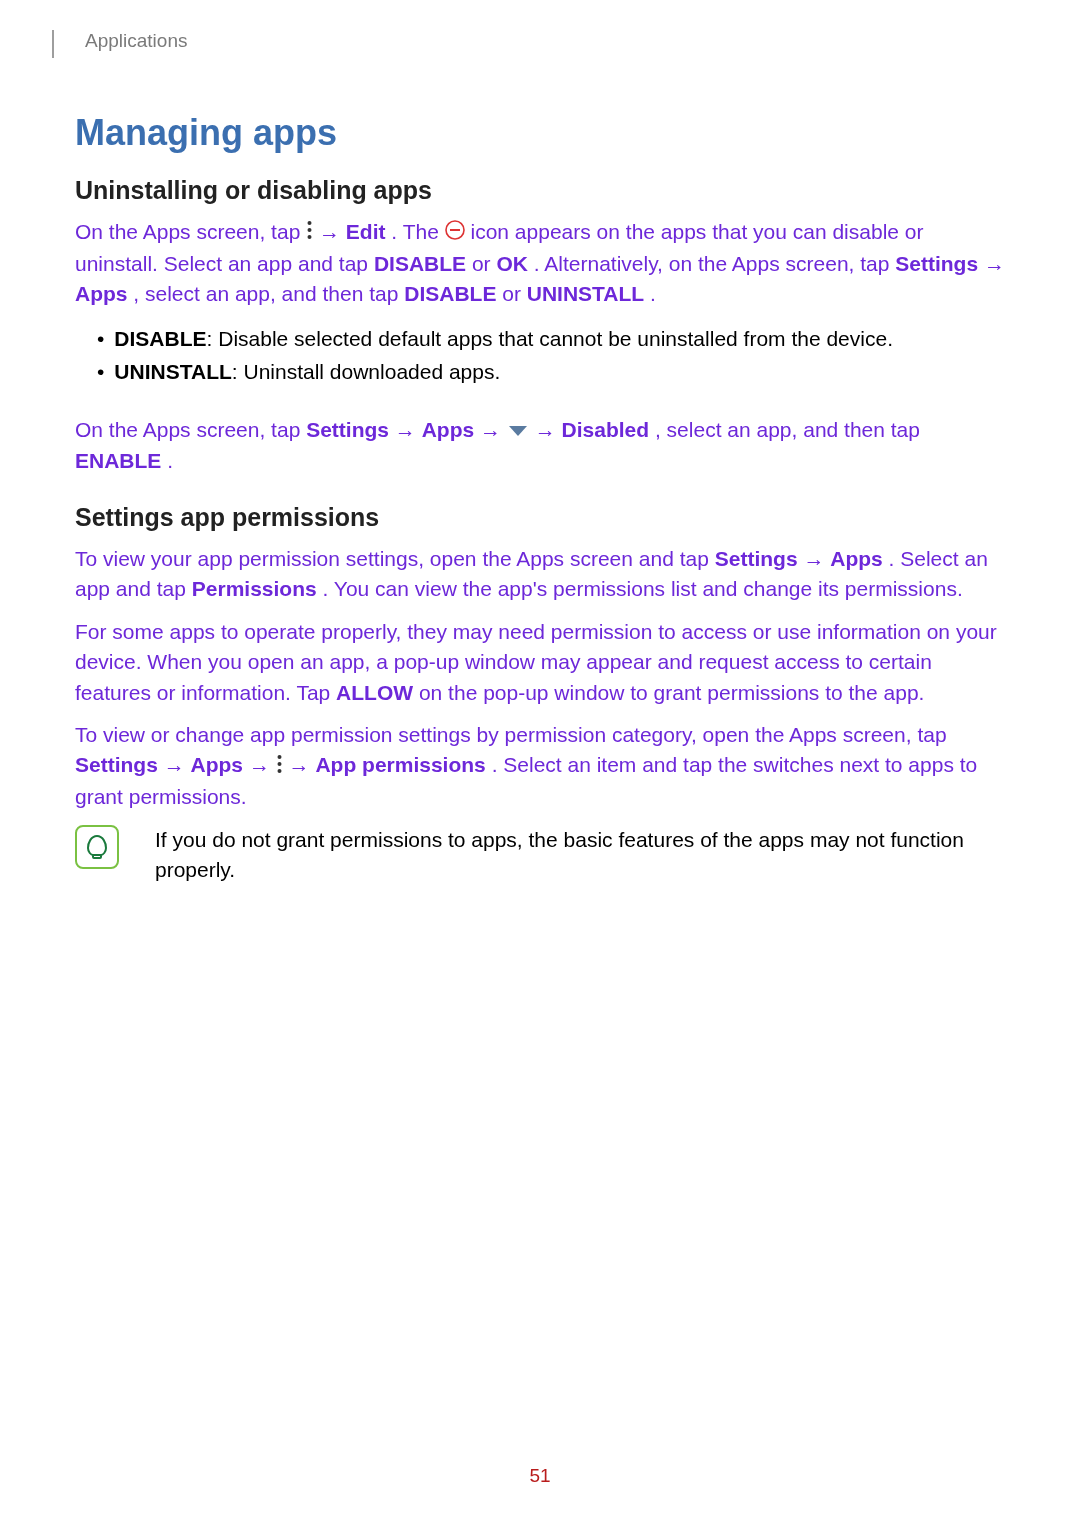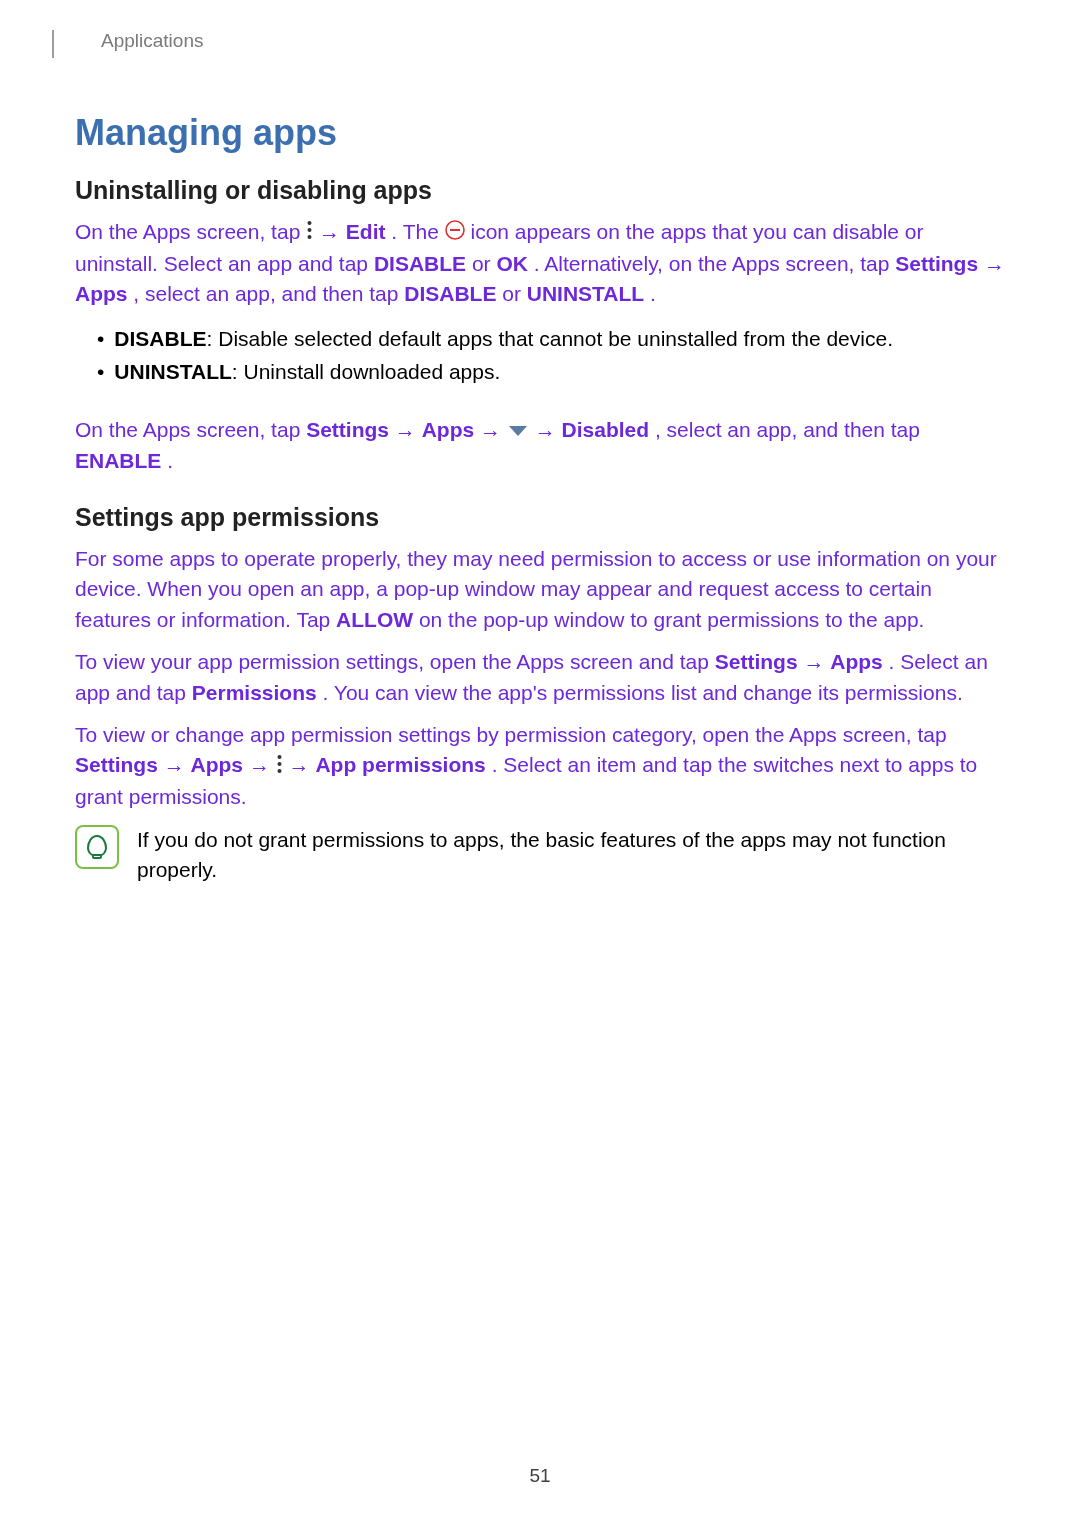--- a/index.html
+++ b/index.html
@@ -20,21 +20,21 @@
     position: absolute;
     left: 52px;
     top: 30px;
     width: 2px;
     height: 28px;
     background: #9e9e9e;
   }
   .section-label {
     font-size: 19px;
     color: #7a7a7a;
-    margin-left: 26px;
+    margin-left: 10px;
     margin-bottom: 60px;
   }
   .title {
     font-size: 36px;
     font-weight: bold;
     color: #3b6fb0;
     margin-bottom: 22px;
   }
   .subhead {
     font-size: 25px;
@@ -64,21 +64,21 @@
   .block {
     margin-bottom: 26px;
   }
   .icon-inline {
     display: inline-block;
     vertical-align: middle;
   }
   .note-row {
     display: flex;
     align-items: flex-start;
-    gap: 18px;
+    gap: 36px;
     margin-top: 10px;
   }
   .note-icon-box {
     width: 44px;
     height: 44px;
     border: 2px solid #7ac142;
     border-radius: 8px;
     display: flex;
     align-items: center;
     justify-content: center;
@@ -88,21 +88,21 @@
     font-size: 21px;
     line-height: 1.45;
   }
   .page-number {
     position: absolute;
     bottom: 40px;
     left: 0;
     right: 0;
     text-align: center;
     font-size: 19px;
-    color: #404040;
+    color: #b91c1c;
   }
 </style>
 </head>
 <body>
 
 <div class="page">
   <div class="left-bar"></div>
   <div class="section-label">Applications</div>
 
   <div class="title">Managing apps</div>
@@ -173,32 +173,32 @@
       <span class="bold">Disabled</span>
       <span>, select an app, and then tap </span>
       <span class="bold">ENABLE</span>
       <span>.</span>
     </p>
   </div>
 
   <div class="block">
     <div class="subhead">Settings app permissions</div>
     <p class="para">
+      <span>To view your app permission settings, open the Apps screen and tap </span>
+      <span class="bold">Settings</span>
+      <span> → </span>
+      <span class="bold">Apps</span>
+      <span>. Select an app and tap </span>
+      <span class="bold">Permissions</span>
+      <span>. You can view the app's permissions list and change its permissions.</span>
+    </p>
+    <p class="para">
       <span>For some apps to operate properly, they may need permission to access or use information on your device. When you open an app, a pop-up window may appear and request access to certain features or information. Tap </span>
       <span class="bold">ALLOW</span>
       <span> on the pop-up window to grant permissions to the app.</span>
-    </p>
-    <p class="para">
-      <span>To view your app permission settings, open the Apps screen and tap </span>
-      <span class="bold">Settings</span>
-      <span> → </span>
-      <span class="bold">Apps</span>
-      <span>. Select an app and tap </span>
-      <span class="bold">Permissions</span>
-      <span>. You can view the app's permissions list and change its permissions.</span>
     </p>
     <p class="para">
       <span>To view or change app permission settings by permission category, open the Apps screen, tap </span>
       <span class="bold">Settings</span>
       <span> → </span>
       <span class="bold">Apps</span>
       <span> → </span>
       <span class="icon-inline">
         <svg width="7" height="20" viewBox="0 0 6 20">
             <circle cx="3" cy="3" r="2" fill="#333"></circle>

